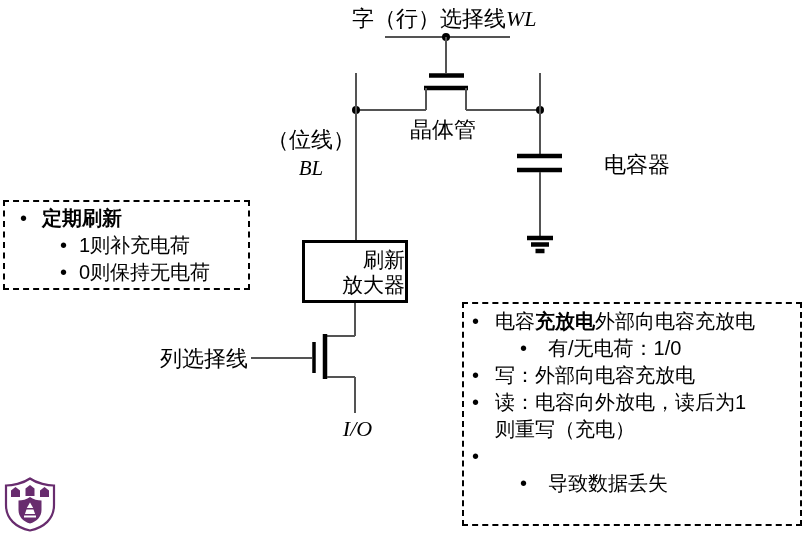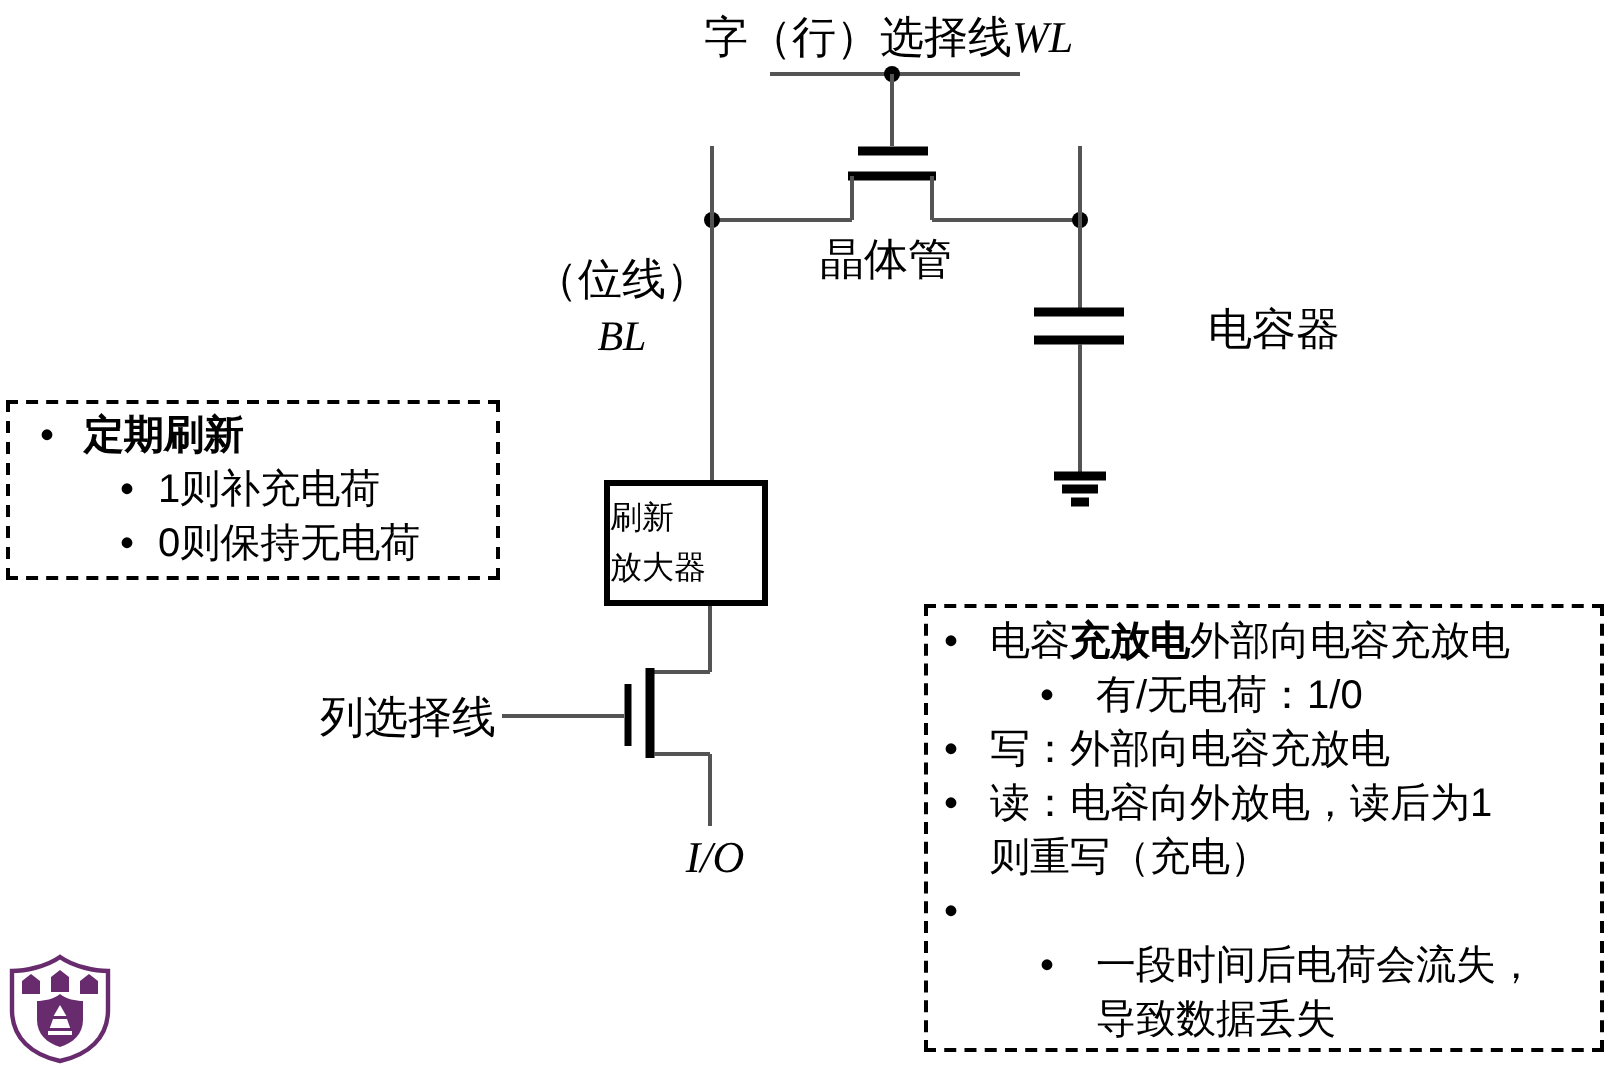--- a/index.html
+++ b/index.html
@@ -14,24 +14,24 @@
   .wire{stroke:var(--wire);stroke-width:2;fill:none;}
   .bar{stroke:var(--ink);stroke-width:4.5;fill:none;}
   .bar3{stroke:var(--ink);stroke-width:3.5;fill:none;}
   .dot{fill:var(--ink);}
   .lbl{position:absolute;font-size:22px;line-height:1.25;white-space:nowrap;}
   .sym{font-family:"Liberation Serif",serif;font-style:italic;}
   .center{text-align:center;}
   .right{text-align:right;}
   
   .amp-box{
-    position:absolute;left:302px;top:240px;width:82px;height:63px;
+    position:absolute;left:302px;top:240px;width:106px;height:63px;
     border:3px solid var(--ink);background:#fff;box-sizing:border-box;
-    display:flex;flex-direction:column;justify-content:center;align-items:flex-start;
-    font-size:16px;line-height:25px;
+    display:flex;flex-direction:column;justify-content:center;align-items:flex-end;
+    font-size:21px;line-height:25px;
   }
   
   .note{
     position:absolute;border:2px dashed var(--ink);box-sizing:border-box;
     font-size:20px;line-height:27px;background:#fff0;
   }
   .left-note{left:3px;top:200px;width:247px;height:90px;padding-top:3px;}
   .right-note{left:462px;top:302px;width:340px;height:224px;padding-top:4px;}
   .row{display:flex;align-items:flex-start;}
   .blt{flex:none;}
@@ -152,21 +152,20 @@
         <span class="ln">读：电容向外放电，读后为1</span>
         <span class="ln">则重写（充电）</span>
       </span>
     </div>
     <div class="row lvl1">
       <span class="blt">•</span>
     </div>
     <div class="row lvl2">
       <span class="blt">•</span>
       <span class="txt">
-        <span class="ln">一段时间后电荷会流失，</span>
         <span class="ln">导致数据丢失</span>
       </span>
     </div>
   </div>
 
   <svg class="logo" width="52" height="55" viewBox="0 0 52 55">
     <path d="M26,1.5 C33,6.5 44,8.5 50,8.5 L50,28 C50,42 40,50.5 26,53.5 C12,50.5 2,42 2,28 L2,8.5 C8,8.5 19,6.5 26,1.5 Z" fill="#ffffff" stroke="var(--logo)" stroke-width="2.2"></path>
     <g fill="var(--logo)">
       <path d="M7,13.5 l4.5,-3.5 4.5,3.5 v6.5 h-9 z"></path>
       <path d="M21.5,11.5 l4.5,-3.5 4.5,3.5 v7.5 h-9 z"></path>

